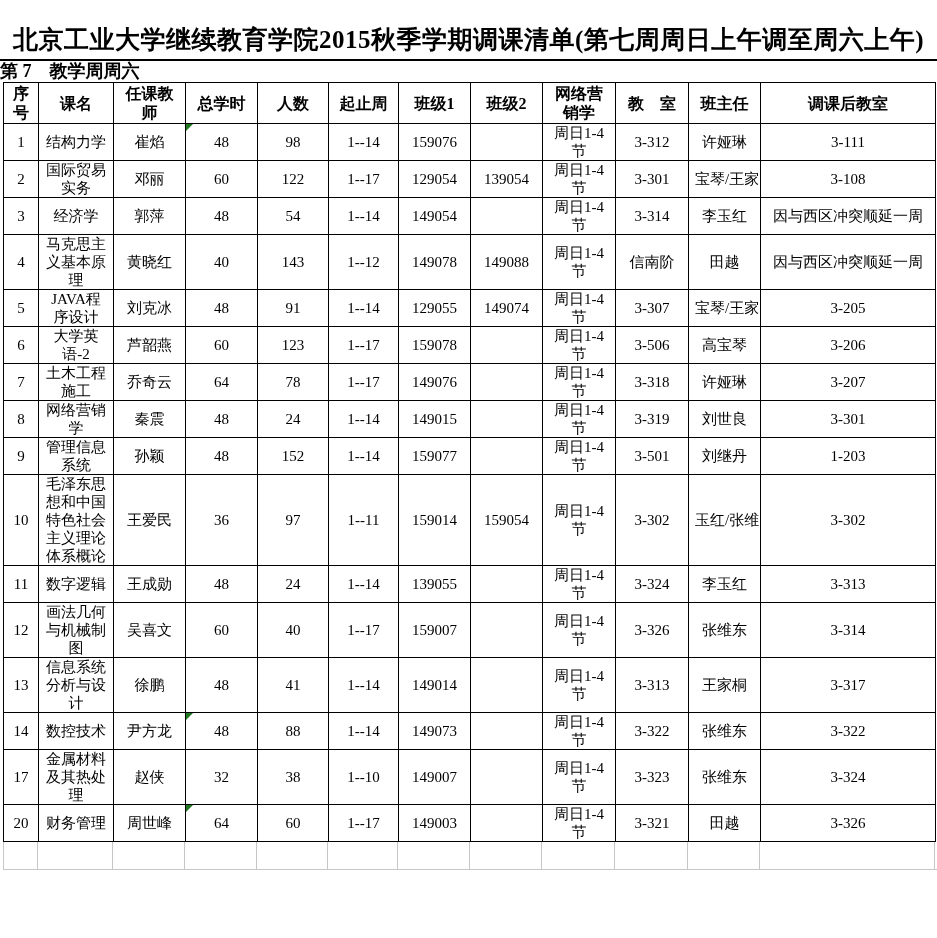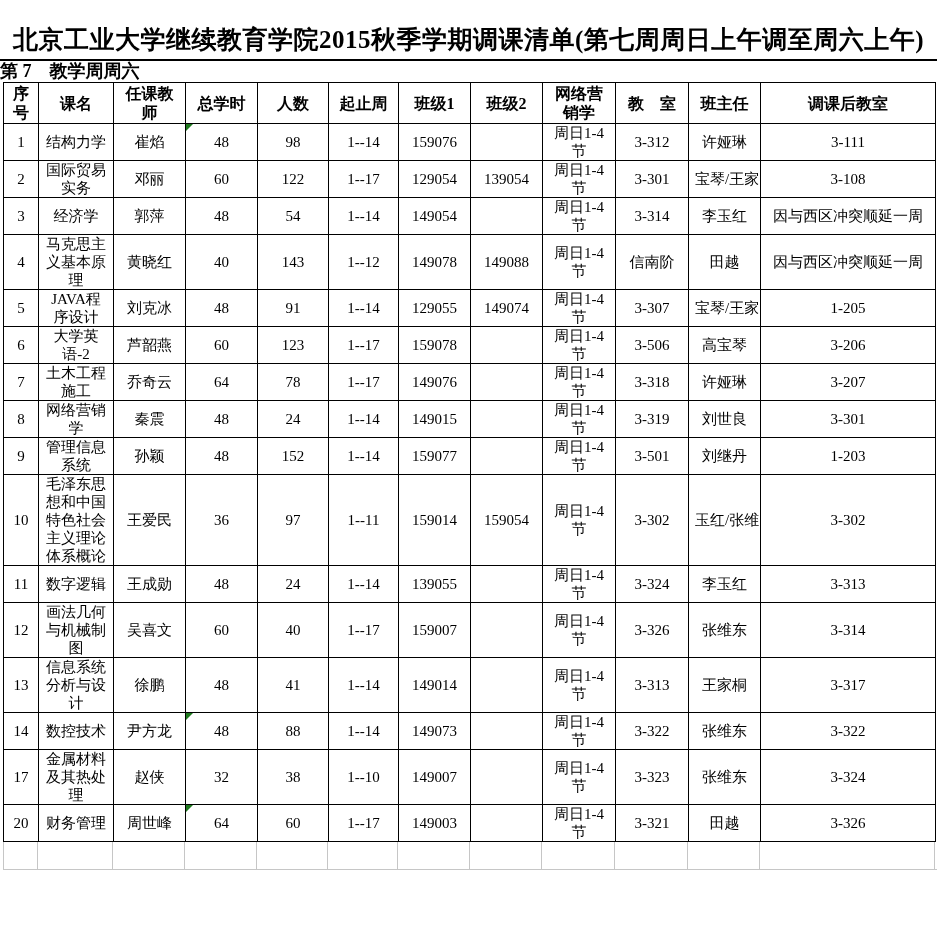--- a/index.html
+++ b/index.html
@@ -148,21 +148,21 @@
           <td>刘克冰</td>
           <td>48</td>
           <td>91</td>
           <td>1--14</td>
           <td>129055</td>
           <td>149074</td>
           <td class="c-time">周日1-4
 节</td>
           <td>3-307</td>
           <td class="c-advisor">宝琴/王家</td>
-          <td class="c-newroom">1-205</td>
+          <td class="c-newroom">3-205</td>
         </tr>
         <tr>
           <td>6</td>
           <td>大学英语-2</td>
           <td>芦韶燕</td>
           <td>60</td>
           <td>123</td>
           <td>1--17</td>
           <td>159078</td>
           <td></td>

